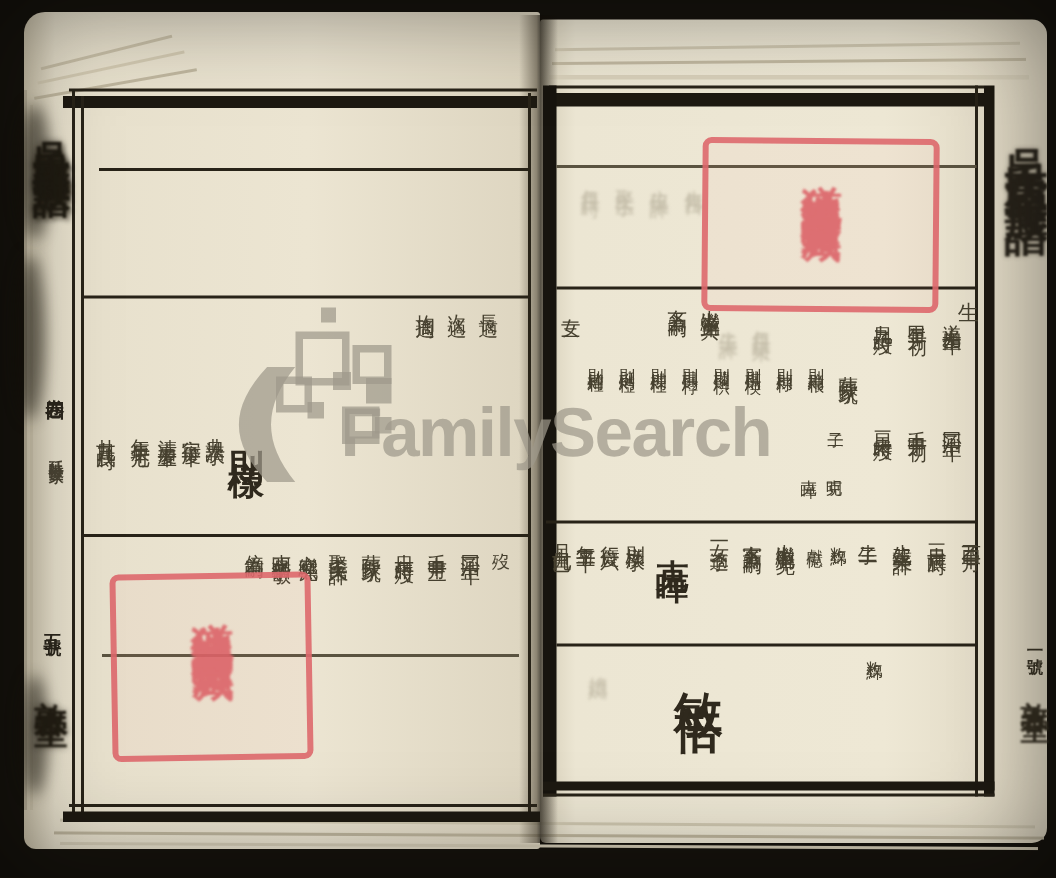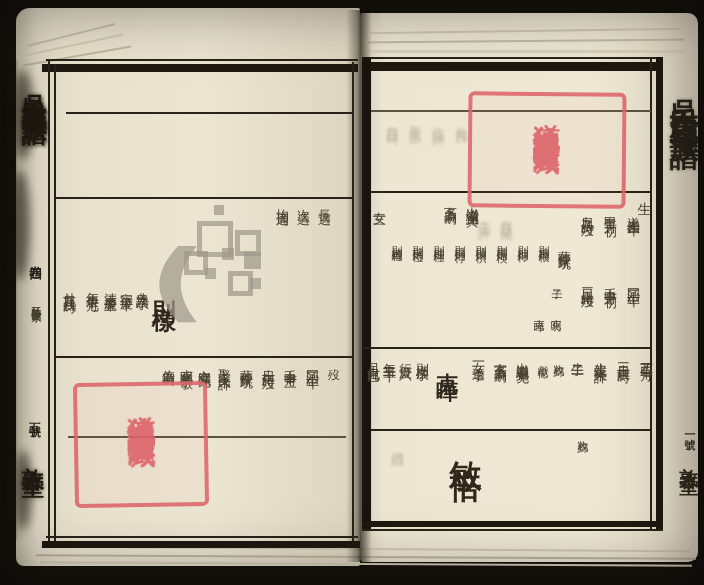--- a/index.html
+++ b/index.html
@@ -181,16 +181,17 @@
         <div class="wm-sq" style="left: 214px; top: 205px; width: 10px; height: 10px; background: rgba(158, 152, 138, 0.72);"></div>
         <div class="wm-sq" style="left: 235px; top: 230px; width: 16px; height: 16px; border: 5px solid rgba(158, 152, 138, 0.72);"></div>
         <div class="wm-sq" style="left: 222px; top: 248px; width: 12px; height: 12px; background: rgba(158, 152, 138, 0.72);"></div>
         <div class="wm-sq" style="left: 244px; top: 252px; width: 17px; height: 17px; background: rgba(158, 152, 138, 0.72);"></div>
         <div class="wm-sq" style="left: 184px; top: 251px; width: 14px; height: 14px; border: 5px solid rgba(158, 152, 138, 0.72);"></div>
         <div class="wm-sq" style="left: 205px; top: 268px; width: 11px; height: 11px; background: rgba(158, 152, 138, 0.72);"></div>
         <div class="wm-sq" style="left: 228px; top: 271px; width: 15px; height: 15px; border: 5px solid rgba(158, 152, 138, 0.72);"></div>
         <div class="wm-sq" style="left: 250px; top: 278px; width: 11px; height: 11px; background: rgba(158, 152, 138, 0.72);"></div>
       </div>
     <div id="wm-bracket">(</div>
+    <div id="wm-text">FamilySearch</div>
   </div>
 
   <div id="vignette"></div>
 </div>
 
 </body></html>

